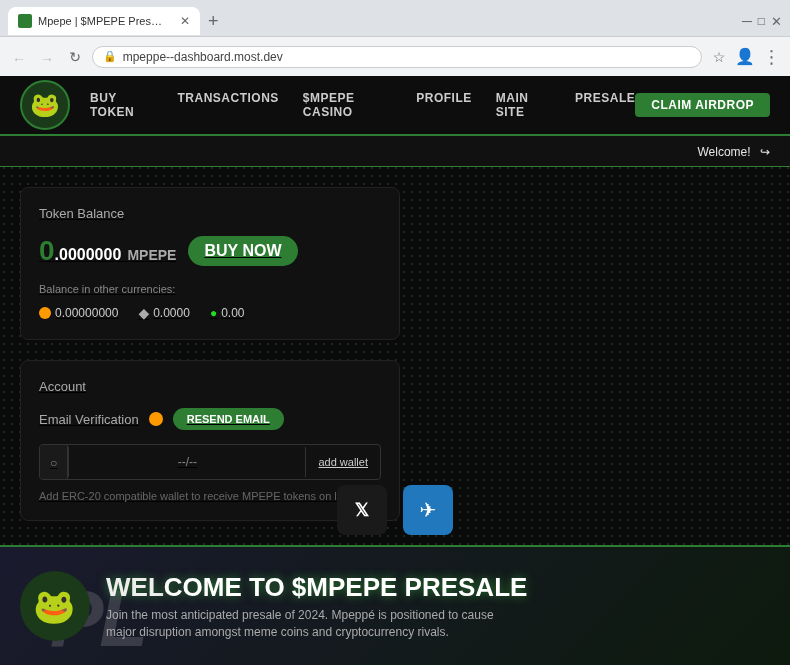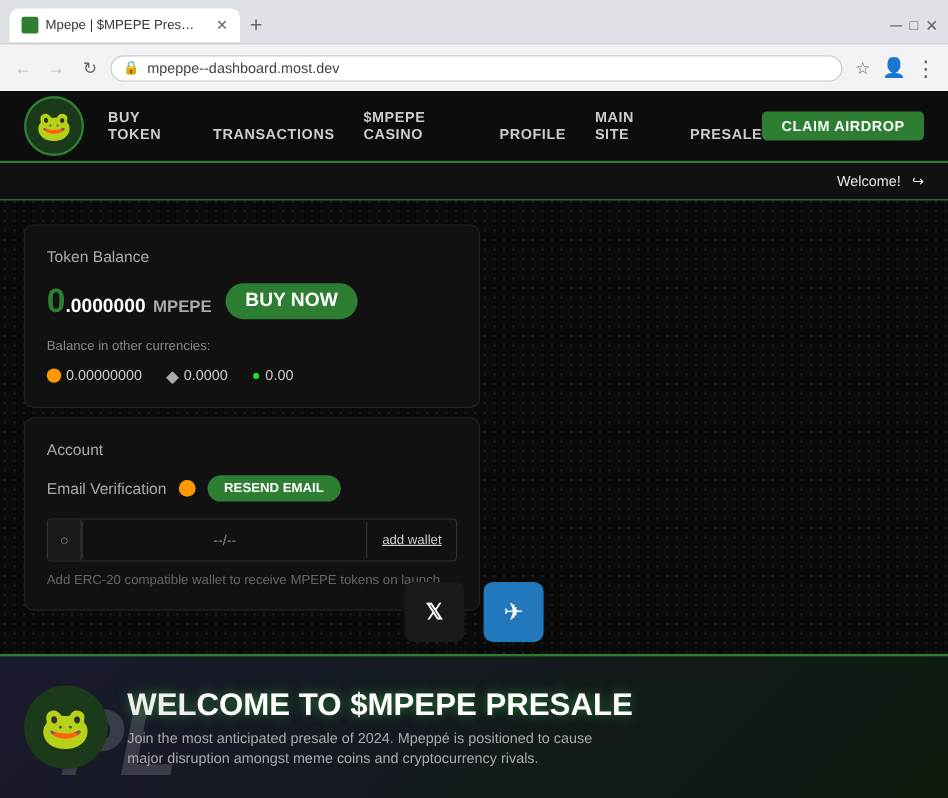--- a/index.html
+++ b/index.html
@@ -137,21 +137,21 @@
       border: 2px solid #2d7d32;
       display: flex;
       align-items: center;
       justify-content: center;
       font-size: 24px;
       margin-right: 20px;
       overflow: hidden;
     }
     .nav-links {
       display: flex;
-      align-items: flex-end;
+      align-items: flex-start;
       gap: 24px;
       flex: 1;
       justify-content: center;
     }
     .nav-link {
       color: #ccc;
       font-size: 12px;
       font-weight: bold;
       text-decoration: none;
       letter-spacing: 0.5px;
@@ -183,21 +183,22 @@
     .welcome-text span {
       margin-left: 6px;
       cursor: pointer;
     }
 
     
     .main-content {
       padding: 20px;
       display: flex;
       flex-direction: column;
-      gap: 8px;
+      gap: 20px;
+      text-decoration: underline;
     }
 
     .card {
       background: #111;
       border: 1px solid #222;
       border-radius: 8px;
       padding: 18px;
       max-width: 380px;
     }
 

